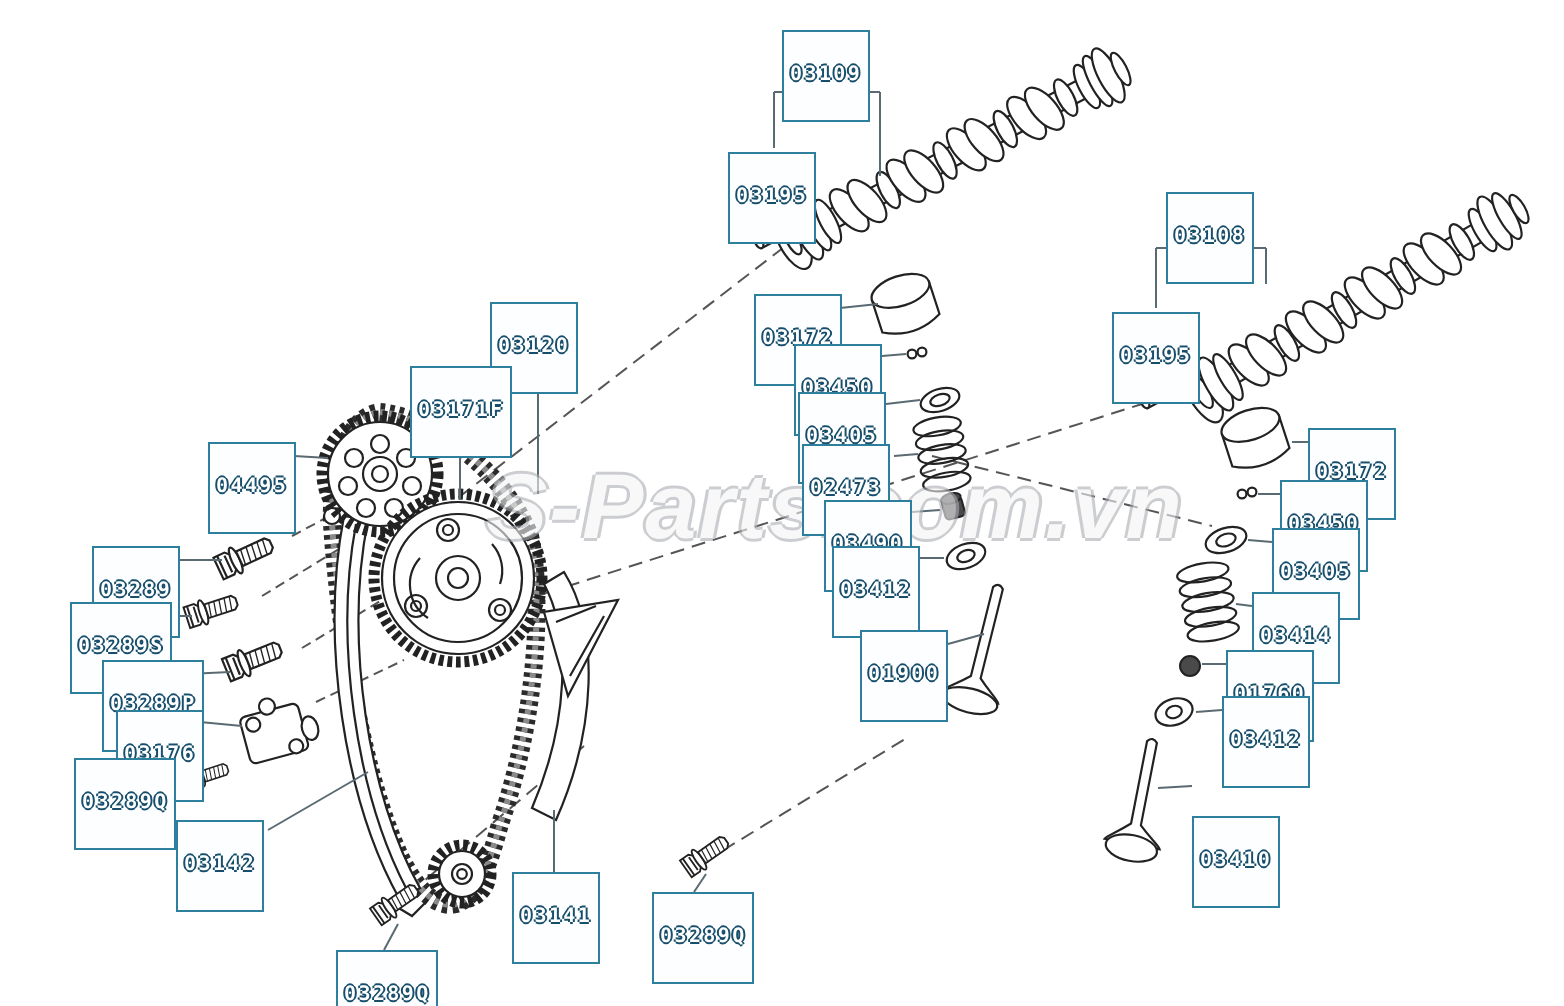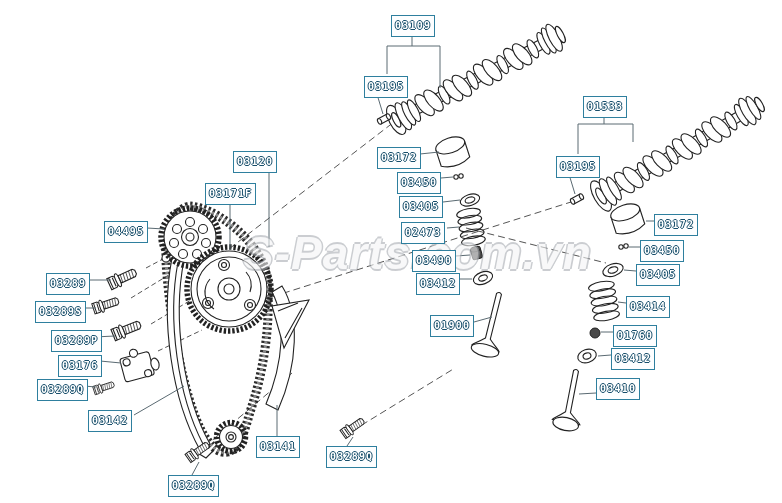--- a/index.html
+++ b/index.html
@@ -14,21 +14,21 @@
   .teeth{fill:none;stroke:#222;stroke-width:5.5;stroke-dasharray:2.4 1.9;}
   .chain{fill:none;stroke:#2b2b2b;stroke-width:9;stroke-dasharray:2.3 2.3;}
   .chain2{fill:none;stroke:#8a8a8a;stroke-width:3;stroke-dasharray:2.3 2.3;}
   .dashln{stroke:#555;fill:none;stroke-width:1;stroke-dasharray:7 4;}
   .dashsh{stroke:#555;fill:none;stroke-width:1;stroke-dasharray:5 3;}
   .leader{stroke:#5a6a72;fill:none;stroke-width:1;}
   .dark{fill:#4a4a4a;stroke:#222;stroke-width:1;}
   
   .plabel{position:absolute;z-index:30;white-space:nowrap;
     font:700 10px "DejaVu Sans Mono",monospace;letter-spacing:1.2px;line-height:12px;
-    padding:4px 3px;background:#fdfeff;border:1.4px solid #2e7f9e;color:#ffffff;
+    padding:16px 3px;background:#fdfeff;border:1.4px solid #2e7f9e;color:#ffffff;
     text-shadow:1px 0 0 #174e6b,-1px 0 0 #174e6b,0 1px 0 #174e6b,0 -1px 0 #174e6b;}
   
   #watermark{position:absolute;left:243px;top:226px;z-index:20;pointer-events:none;
     font:700 italic 46px "Liberation Sans",sans-serif;letter-spacing:1px;opacity:.6;
     color:#f4f5f6;
     text-shadow:1.6px 0 0 #a9adb3,-1.6px 0 0 #a9adb3,0 1.6px 0 #a9adb3,0 -1.6px 0 #a9adb3;}
   #label-layer{position:absolute;left:0;top:0;width:100%;height:100%;z-index:30;}
 </style>
 </head>
 <body>
@@ -293,38 +293,38 @@
         <polyline points="347,446 353,437" class="leader"></polyline>
         <polyline points="192,475 199,462" class="leader"></polyline>
       </g>
   </svg>
 
   <div id="watermark">S-Parts.com.vn</div>
 
   <div id="label-layer">
       <div class="plabel" style="left: 391px; top: 15px;">03109</div>
       <div class="plabel" style="left: 364px; top: 76px;">03195</div>
-      <div class="plabel" style="left: 583px; top: 96px;">01533</div>
+      <div class="plabel" style="left: 583px; top: 96px;">03108</div>
       <div class="plabel" style="left: 556px; top: 156px;">03195</div>
-      <div class="plabel" style="left: 233px; top: 151px;">03120</div>
+      <div class="plabel" style="left: 245px; top: 151px;">03120</div>
       <div class="plabel" style="left: 205px; top: 183px;">03171F</div>
       <div class="plabel" style="left: 377px; top: 147px;">03172</div>
       <div class="plabel" style="left: 397px; top: 172px;">03450</div>
       <div class="plabel" style="left: 399px; top: 196px;">03405</div>
       <div class="plabel" style="left: 401px; top: 222px;">02473</div>
       <div class="plabel" style="left: 412px; top: 250px;">03490</div>
       <div class="plabel" style="left: 416px; top: 273px;">03412</div>
       <div class="plabel" style="left: 430px; top: 315px;">01900</div>
       <div class="plabel" style="left: 654px; top: 214px;">03172</div>
       <div class="plabel" style="left: 640px; top: 240px;">03450</div>
       <div class="plabel" style="left: 636px; top: 264px;">03405</div>
       <div class="plabel" style="left: 626px; top: 296px;">03414</div>
       <div class="plabel" style="left: 613px; top: 325px;">01760</div>
       <div class="plabel" style="left: 611px; top: 348px;">03412</div>
-      <div class="plabel" style="left: 596px; top: 378px;">03410</div>
+      <div class="plabel" style="left: 596px; top: 408px;">03410</div>
       <div class="plabel" style="left: 104px; top: 221px;">04495</div>
       <div class="plabel" style="left: 46px; top: 273px;">03289</div>
       <div class="plabel" style="left: 35px; top: 301px;">03289S</div>
       <div class="plabel" style="left: 51px; top: 330px;">03289P</div>
       <div class="plabel" style="left: 58px; top: 355px;">03176</div>
       <div class="plabel" style="left: 37px; top: 379px;">03289Q</div>
       <div class="plabel" style="left: 88px; top: 410px;">03142</div>
       <div class="plabel" style="left: 256px; top: 436px; text-align: right;">03141</div>
       <div class="plabel" style="left: 326px; top: 446px;">03289Q</div>
       <div class="plabel" style="left: 168px; top: 475px;">03289Q</div>

